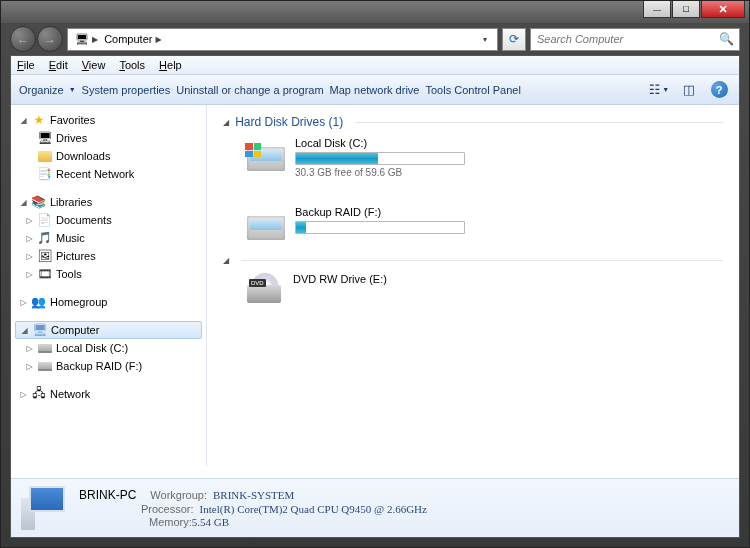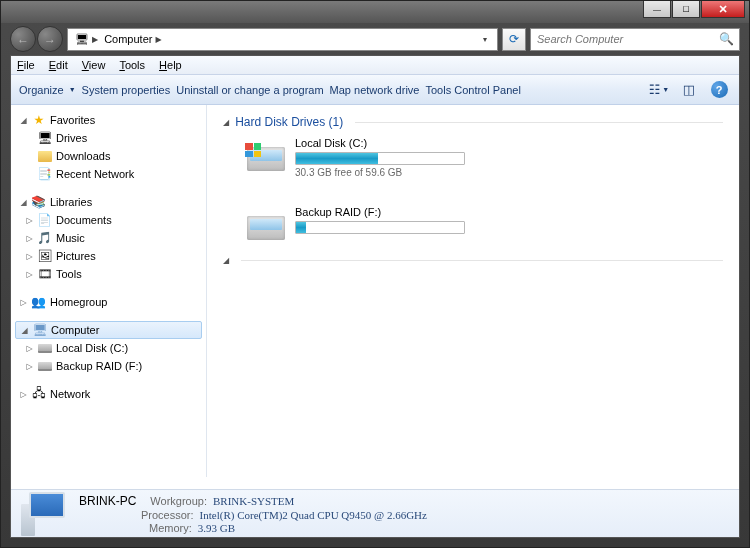--- a/index.html
+++ b/index.html
@@ -65,21 +65,21 @@
 .drive-info { flex:1; font-size:11px;}
 .drive-name { color:#000; margin-bottom:3px;}
 .capbar { width:170px; height:13px; border:1px solid #b8b8b8; background:#fff; border-radius:1px; margin-bottom:2px; position:relative; overflow:hidden;}
 .capfill { height:100%; background:linear-gradient(#4fc5e0,#1a9bc7,#3fbee0);}
 .drive-free { color:#6a6a6a; font-size:10px;}
 .dvd-icon { width:38px; height:30px; position:relative;}
 .dvd-tray{width:34px;height:18px;background:linear-gradient(#d8d8d8,#999);position:absolute;bottom:0;border-radius:2px;}
 .dvd-disc{width:26px;height:26px;border-radius:50%;background:radial-gradient(circle,#fff 20%,#d8d8e8 40%,#c8c8d8);position:absolute;top:0;left:5px;box-shadow:0 1px 2px rgba(0,0,0,.3);}
 .dvd-label{position:absolute;top:6px;left:2px;background:#333;color:#fff;font-size:6px;padding:1px 2px;border-radius:1px;}
 
-.details { height:48px; background:linear-gradient(#f2f7fd,#e6eef9); border-top:1px solid #d0dae8; display:flex; align-items:center; padding:4px 10px; gap:10px; font-size:11px;margin-top:12px;}
+.details { height:59px; background:linear-gradient(#f2f7fd,#e6eef9); border-top:1px solid #d0dae8; display:flex; align-items:center; padding:4px 10px; gap:10px; font-size:11px;margin-top:12px;}
 .pc-icon { width:48px; height:44px; position:relative;}
 .monitor{width:36px;height:26px;background:linear-gradient(#4a8cd8,#2a6ab8);border:2px solid #d8e0e8;border-radius:2px;position:absolute;top:0;left:8px;}
 .tower{width:14px;height:32px;background:linear-gradient(#e0e6ee,#b8c4d0);position:absolute;bottom:0;left:0;border-radius:1px;}
 .det-name { font-size:12px; color:#000; grid-column:1; margin-right:8px;}
 .det-lbl { color:#6a6a6a; text-align:right;}
 .det-val { color:#2a4a7a;font-family:Liberation Serif, serif;}
 </style>
 </head>
 <body>
 
@@ -272,39 +272,51 @@
                   <div class="capfill" style="width:6%"></div>
                 </div>
             </div>
           </div>
         </div>
 
         <div class="section-hdr">
             <span class="tri">◢</span>
             <span class="line"></span>
           </div>
+        <div class="drives">
+          <div class="drive">
+            <div class="dvd-icon">
+                <div class="dvd-disc"></div>
+                <div class="dvd-tray"></div>
+                <div class="dvd-label">DVD</div>
+              </div>
+            <div class="drive-info">
+              <div class="drive-name">DVD RW Drive (E:)</div>
+            </div>
+          </div>
+        </div>
       </div>
     </div>
 
     <div class="details">
       <div class="pc-icon">
           <div class="tower"></div>
           <div class="monitor"></div>
         </div>
       <div style="display:flex;flex-direction:column;gap:1px;">
         <div style="display:flex;gap:6px;align-items:baseline;">
           <span class="det-name">BRINK-PC</span>
           <span class="det-lbl">Workgroup:</span>
           <span class="det-val">BRINK-SYSTEM</span>
         </div>
         <div style="display:flex;gap:6px;padding-left:62px;">
           <span class="det-lbl">Processor:</span>
           <span class="det-val">Intel(R) Core(TM)2 Quad  CPU   Q9450  @ 2.66GHz</span>
         </div>
-        <div style="display:flex;gap:6px;padding-left:70px;">
+        <div style="display:flex;gap:0;padding-left:70px;">
           <span class="det-lbl">Memory:</span>
-          <span class="det-val">3.93 GB</span>
+          <span class="det-val">5.54 GB</span>
         </div>
       </div>
     </div>
 
   </div>
 </div>
 
 </body></html>

